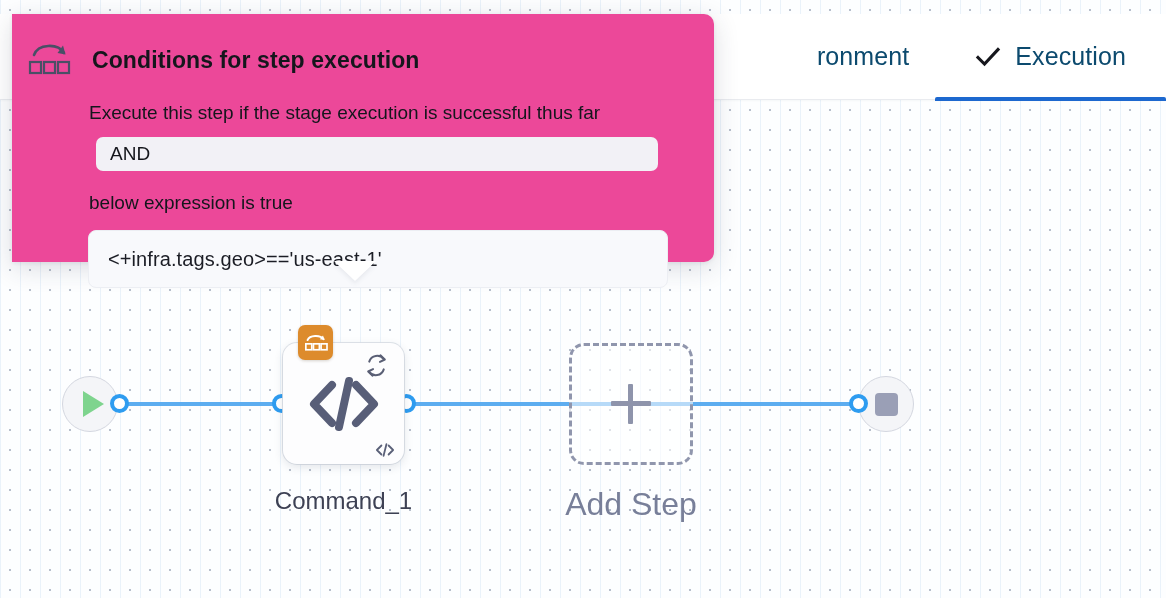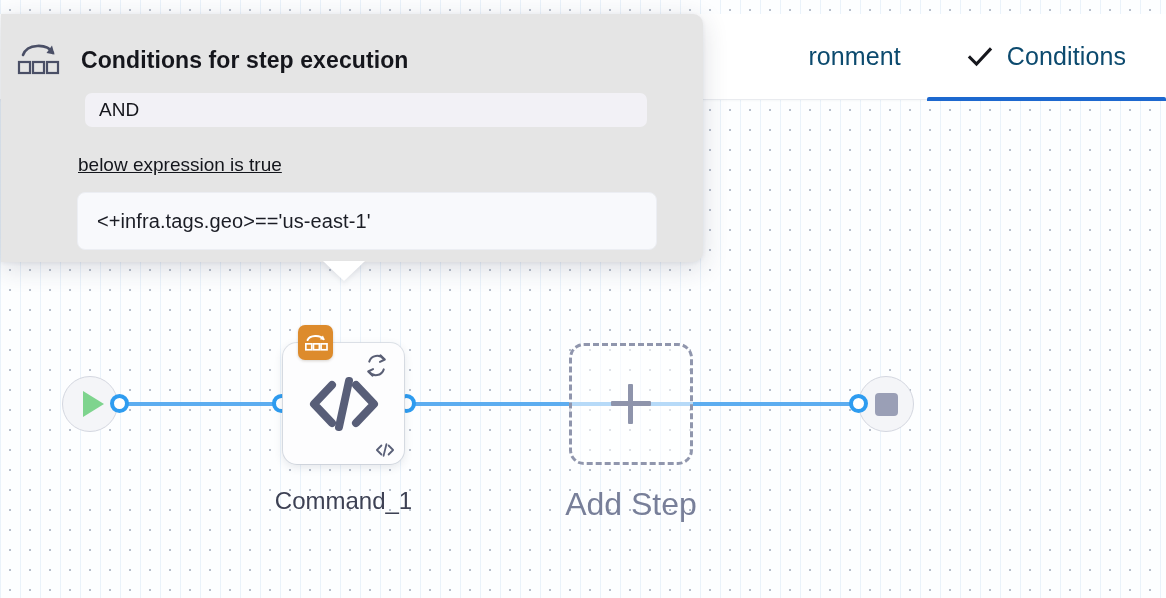--- a/index.html
+++ b/index.html
@@ -257,25 +257,25 @@
     width: 200px;
     text-align: center;
     font-size: 32px;
     color: #787f99;
     white-space: nowrap;
   }
 
   
   .popover {
     position: absolute;
-    left: 1px;
+    left: 12px;
     top: 14px;
     width: 702px;
     height: 248px;
-    background: #e5e5e5;
+    background: #ec4899;
     border-radius: 0 10px 10px 0;
     box-shadow: 0 6px 26px rgba(35,45,70,0.16), 0 1px 4px rgba(35,45,70,0.07);
     box-sizing: border-box;
     padding: 26px 0 0 0;
     overflow: visible;
   }
   .popover-arrow {
     position: absolute;
     left: 322px;
     bottom: -19px;
@@ -312,25 +312,24 @@
     border-radius: 7px;
     display: flex;
     align-items: center;
     padding-left: 14px;
     box-sizing: border-box;
     font-size: 19px;
     color: #15161c;
     text-align: right;
   }
   .pop-line-2 {
-    margin: 27px 0 0 0;
+    margin: 21px 0 0 0;
     padding: 0 0 0 77px;
     font-size: 19px;
     color: #14161c;
-    text-decoration: underline;
   }
   .expr-box {
     margin: 16px 0 0 76px;
     width: 580px;
     height: 58px;
     background: #f8f9fc;
     border: 1px solid #eceef3;
     border-radius: 8px;
     box-sizing: border-box;
     display: flex;
@@ -355,21 +354,21 @@
       <div class="tab tab-clipped">
         <span class="tab-label">ronment</span>
       </div>
 
       <div class="tab is-active">
         <span class="tab-check">
           <svg viewBox="0 0 26 26" width="26" height="26" aria-hidden="true">
             <path d="M3 13.5 L9.5 20 L23 5.5" fill="none" stroke="#16171d" stroke-width="3.1" stroke-linecap="square" stroke-linejoin="miter"></path>
           </svg>
         </span>
-        <span class="tab-label">Conditions</span>
+        <span class="tab-label">Execution</span>
         <span class="tab-underline"></span>
       </div>
 
     </div>
   </div>
 
   <div class="graph">
 
     <div class="edge edge-1"></div>
     <div class="edge edge-2"></div>
@@ -442,20 +441,21 @@
           <path d="M8 15 C12 3.5, 32 3, 38 13" fill="none" stroke="#4a4f66" stroke-width="2.6" stroke-linecap="round"></path>
           <path d="M31.5 13 L39.5 14.5 L37 5.5 Z" fill="#4a4f66"></path>
           <rect x="4" y="22" width="11" height="11" fill="none" stroke="#4a4f66" stroke-width="2.2"></rect>
           <rect x="18" y="22" width="11" height="11" fill="none" stroke="#4a4f66" stroke-width="2.2"></rect>
           <rect x="32" y="22" width="11" height="11" fill="none" stroke="#4a4f66" stroke-width="2.2"></rect>
         </svg>
       </span>
       <span class="pop-title">Conditions for step execution</span>
     </div>
 
+    <div class="pop-line">Execute this step if the stage execution is successful thus far</div>
 
     <div class="and-chip">
       <span>AND</span>
     </div>
 
     <div class="pop-line-2">below expression is true</div>
 
     <div class="expr-box">
       <span>&lt;+infra.tags.geo&gt;=='us-east-1'</span>
     </div>

